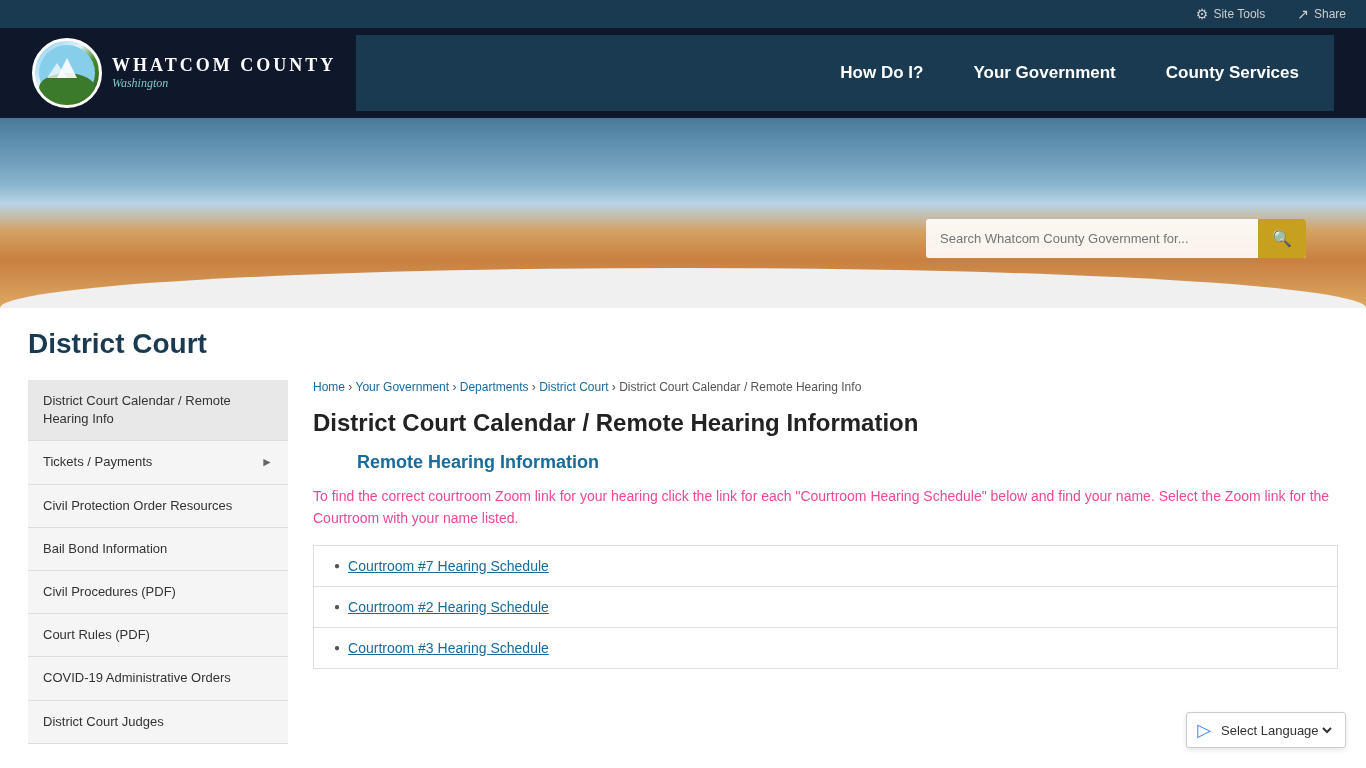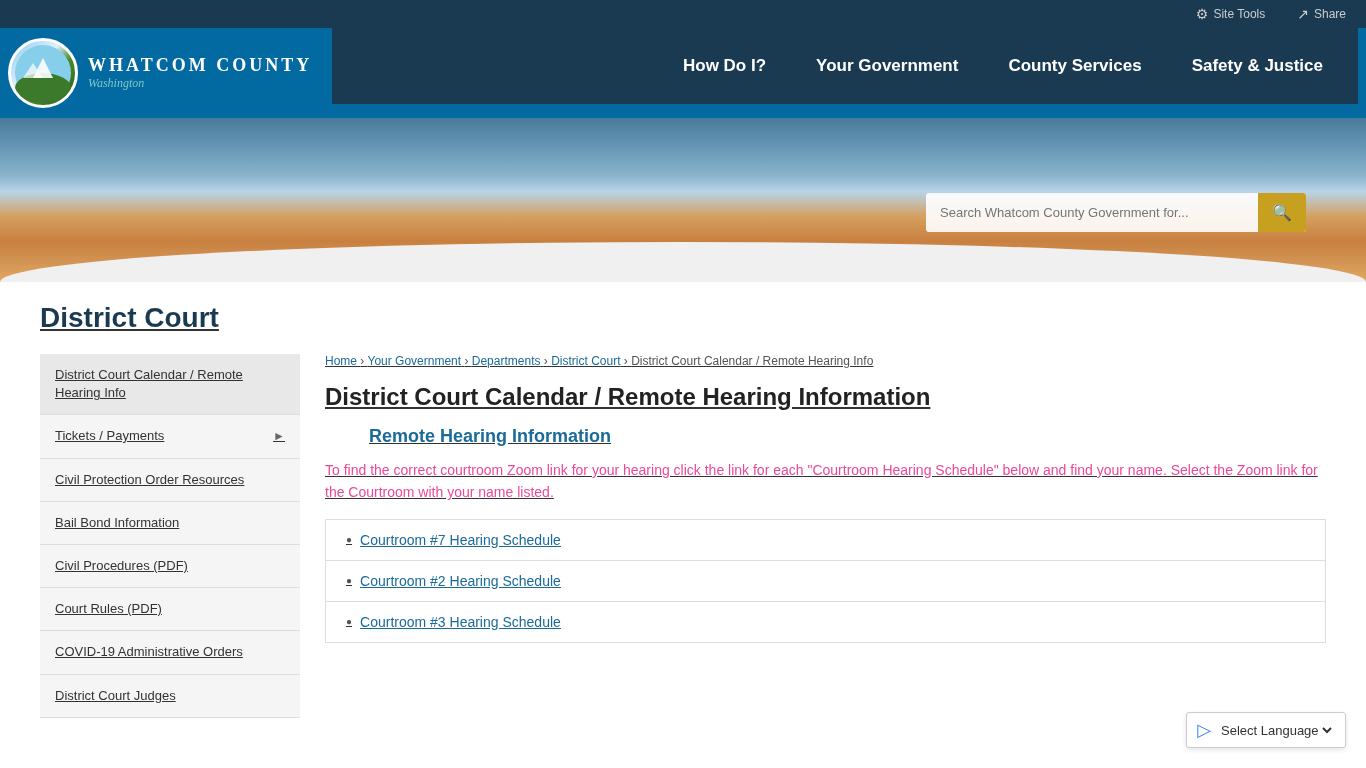--- a/index.html
+++ b/index.html
@@ -19,24 +19,24 @@
       font-size: 12px;
       display: flex;
       align-items: center;
       gap: 5px;
       cursor: pointer;
     }
     .gear-icon::before { content: '⚙'; font-size: 14px; }
     .share-icon::before { content: '↗'; font-size: 14px; }
 
     .header-main {
-      background: #0369a1;
-      display: flex;
-      align-items: flex-start;
-      padding: 0 8px;
+      background: #0f172a;
+      display: flex;
+      align-items: center;
+      padding: 0 32px;
     }
     .logo-area {
       display: flex;
       align-items: center;
       gap: 10px;
       padding: 10px 20px 10px 0;
     }
     .logo-circle {
       width: 70px;
       height: 70px;
@@ -65,21 +65,21 @@
       padding: 28px 25px;
       font-size: 17px;
       font-weight: bold;
       cursor: pointer;
       white-space: nowrap;
     }
 
     
     .hero {
       position: relative;
-      height: 164px;
+      height: 190px;
       background: linear-gradient(to bottom,
         #4a7a9b 0%,
         #6a9ab8 20%,
         #8ab4cc 35%,
         #b8d4e8 45%,
         #d4a060 60%,
         #c88040 75%,
         #d09050 85%,
         #e0a860 100%);
       overflow: hidden;
@@ -119,22 +119,21 @@
       border: none;
       padding: 10px 14px;
       cursor: pointer;
       color: #fff;
       font-size: 16px;
     }
 
     
     .main-container {
       max-width: 1366px;
-      padding: 20px 40px;
-      text-decoration: underline;
+      padding: 20px 28px;
     }
 
     .page-title {
       font-size: 28px;
       font-weight: bold;
       color: #1a3a52;
       margin-bottom: 20px;
     }
 
     .content-area {
@@ -273,21 +272,20 @@
     </div>
     <div class="logo-text">
       <div class="whatcom">WHATCOM COUNTY</div>
       <div class="washington">Washington</div>
     </div>
   </div>
   <div class="nav-bar">
     <div class="nav-item">How Do I?</div>
     <div class="nav-item">Your Government</div>
     <div class="nav-item">County Services</div>
-    <div class="nav-item">Safety &amp; Justice</div>
   </div>
 </div>
 
 <div class="hero">
   <div class="search-bar">
     <input class="search-input" type="text" placeholder="Search Whatcom County Government for..." style="">
     <button class="search-btn">🔍</button>
   </div>
 </div>
 

